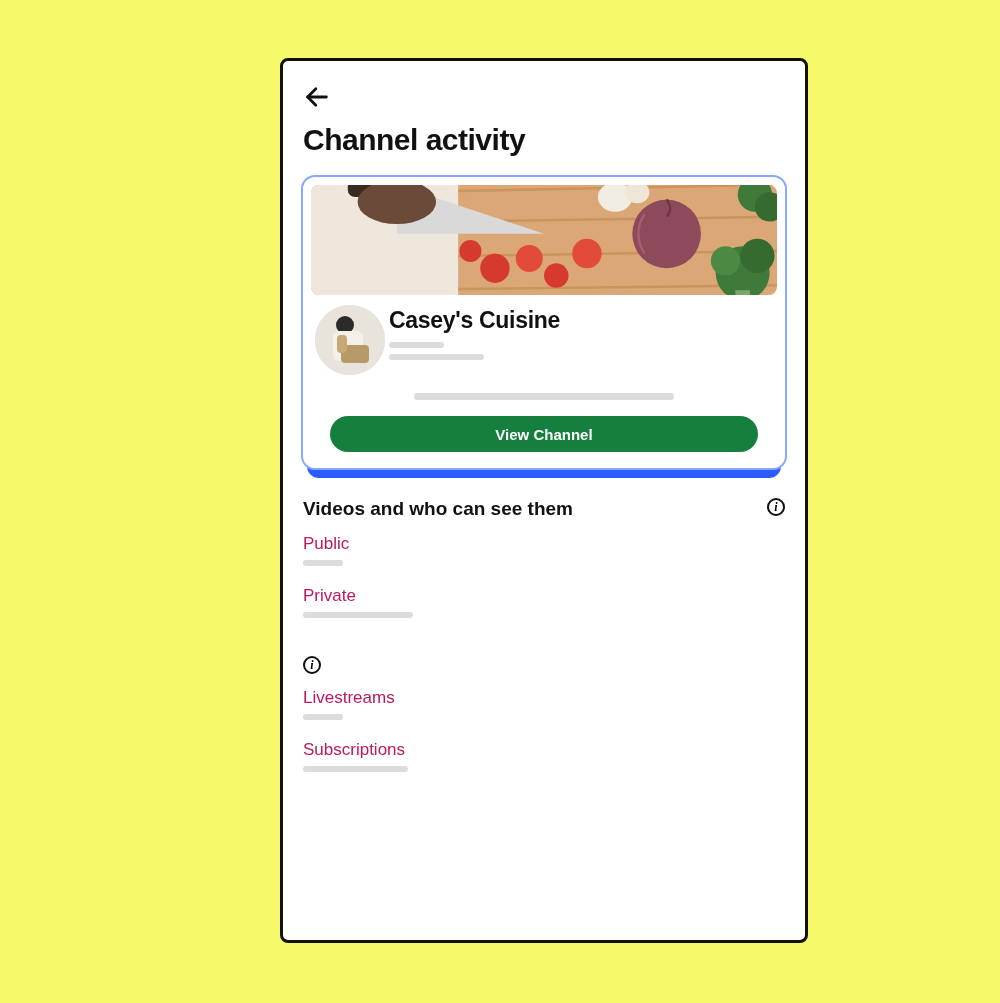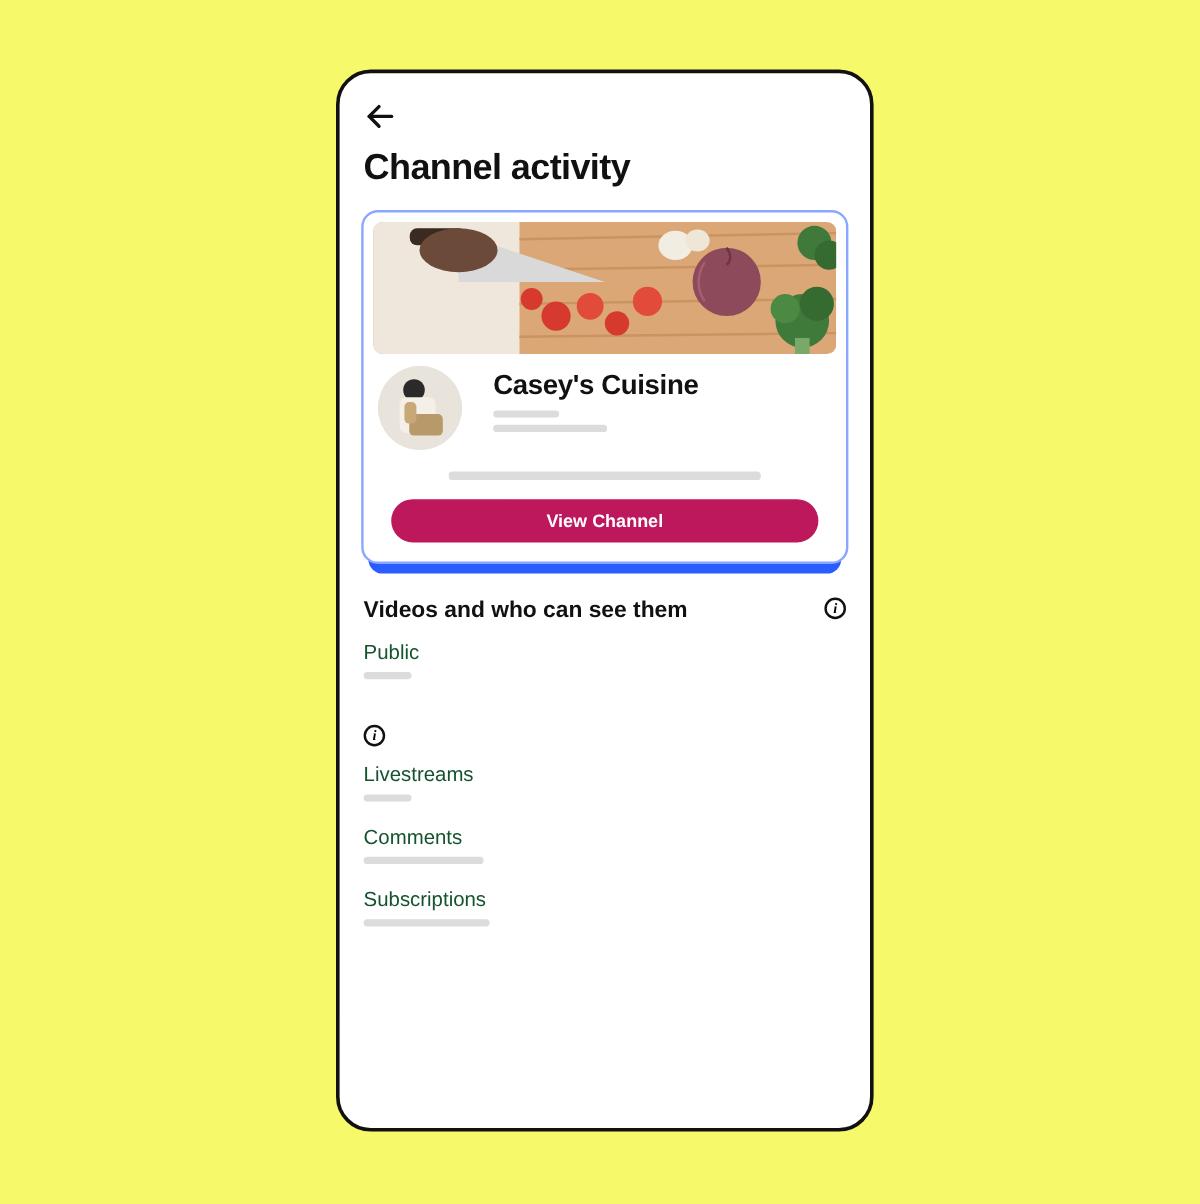--- a/index.html
+++ b/index.html
@@ -12,25 +12,25 @@
   }
   .stage {
     width: 1000px;
     height: 1003px;
     position: relative;
   }
   .phone {
     position: absolute;
     left: 280px;
     top: 58px;
-    width: 448px;
+    width: 528px;
     height: 885px;
     background: #ffffff;
     border: 3px solid #111;
-    border-radius: 29px;
+    border-radius: 8px;
     box-sizing: border-box;
     overflow: hidden;
   }
   .phone-inner {
     padding: 22px 20px 0 20px;
   }
   .back-arrow {
     width: 28px;
     height: 28px;
     display: block;
@@ -74,21 +74,21 @@
     height: 110px;
     border-radius: 8px;
     overflow: hidden;
     position: relative;
   }
   .banner svg { width:100%; height:100%; display:block; }
 
   .channel-row {
     display: flex;
     align-items: flex-start;
-    gap: 26px;
+    gap: 4px;
     margin: 10px 4px 0 4px;
   }
   .avatar {
     width: 70px;
     height: 70px;
     border-radius: 50%;
     overflow: hidden;
     flex: 0 0 70px;
     background: #ddd;
   }
@@ -108,21 +108,21 @@
   }
   .skel.long { width: 260px; height:7px; margin: 18px auto 0 auto; }
 
   .view-btn {
     display:block;
     margin: 16px auto 0 auto;
     width: 92%;
     height: 36px;
     line-height: 36px;
     text-align: center;
-    background: #be185d;
+    background: #15803d;
     color: #fff;
     font-size: 15px;
     font-weight: 600;
     border: none;
     border-radius: 18px;
     cursor: pointer;
   }
 
   .section-header {
     display: flex;
@@ -151,21 +151,21 @@
     cursor: pointer;
     box-sizing: border-box;
   }
 
   .list-item {
     margin-bottom: 20px;
     cursor: pointer;
   }
   .list-label {
     font-size: 17px;
-    color: #14532d;
+    color: #be185d;
     margin-bottom: 6px;
   }
   .list-skel {
     height: 6px;
     background: #dcdcdc;
     border-radius: 3px;
   }
   .w40 { width: 40px; }
   .w55 { width: 55px; }
   .w95 { width: 95px; }
@@ -258,35 +258,35 @@
 
       <div class="section-header">
         <div class="section-title">Videos and who can see them</div>
         <span class="info-icon">i</span>
       </div>
 
       <div class="list-item">
         <div class="list-label">Public</div>
         <div class="list-skel w40"></div>
       </div>
+      <div class="list-item">
+        <div class="list-label">Private</div>
+        <div class="list-skel w110"></div>
+      </div>
 
       <div class="section-gap"></div>
 
       <div class="section-header">
         <span class="info-icon">i</span>
       </div>
 
       <div class="list-item">
         <div class="list-label">Livestreams</div>
         <div class="list-skel w40"></div>
       </div>
-      <div class="list-item">
-        <div class="list-label">Comments</div>
-        <div class="list-skel w100"></div>
-      </div>
       <div class="list-item" style="margin-bottom:0">
         <div class="list-label">Subscriptions</div>
         <div class="list-skel w105"></div>
       </div>
 
     </div>
   </div>
 </div>
 
 </body></html>

